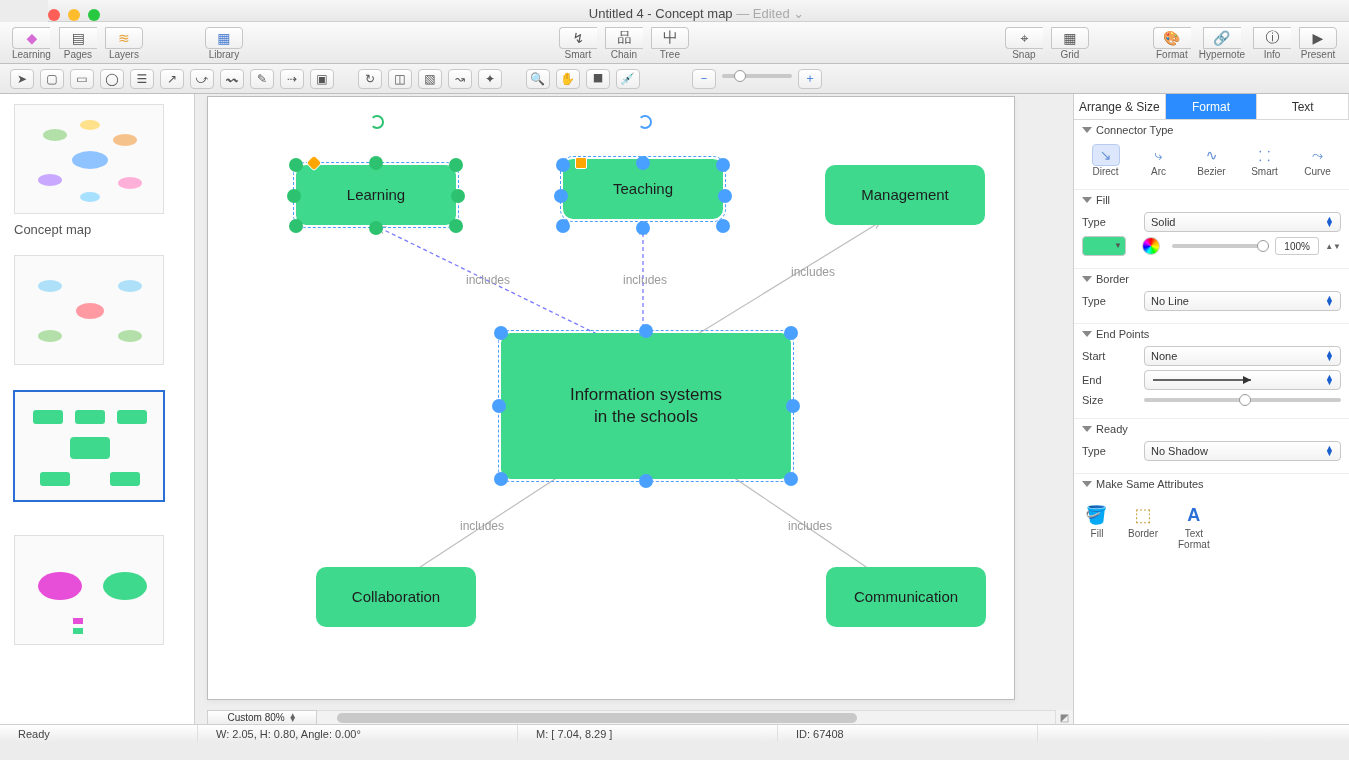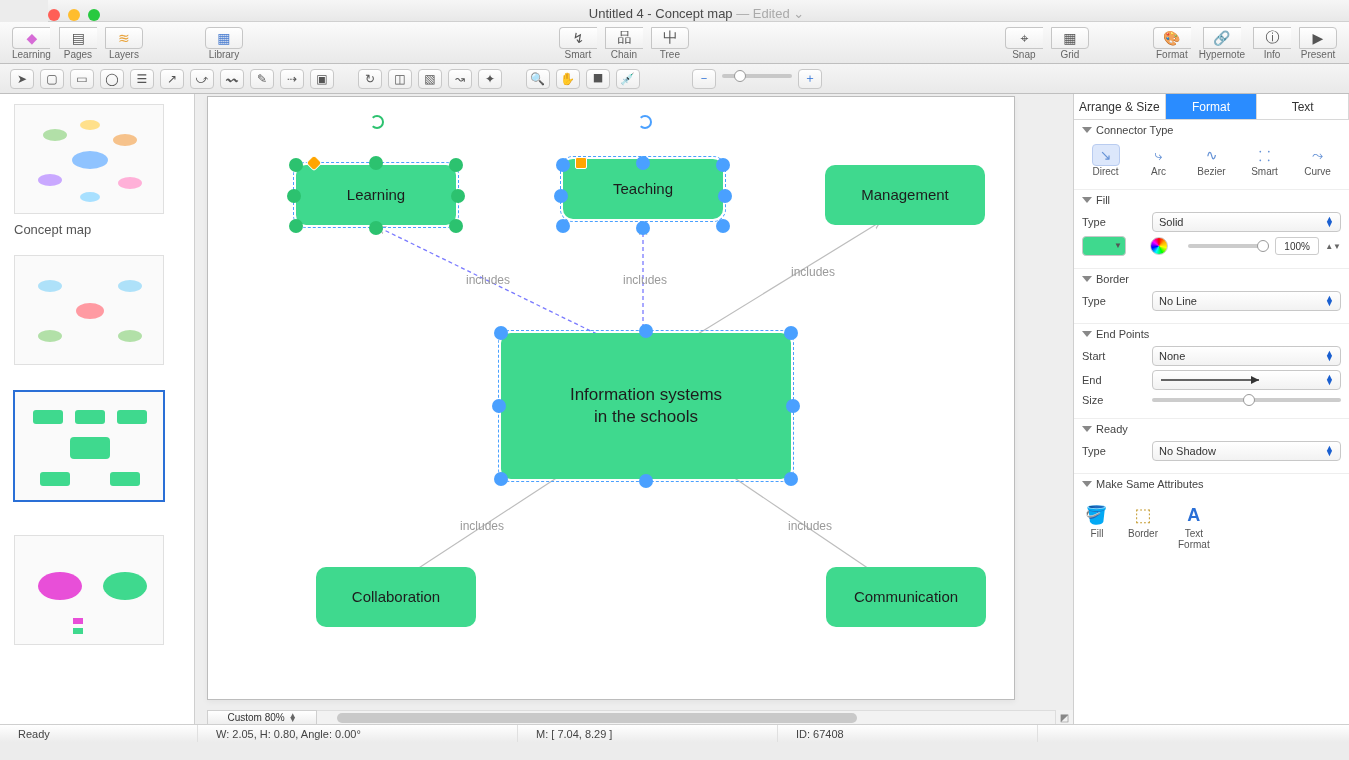--- a/index.html
+++ b/index.html
@@ -49,21 +49,21 @@
 .edge-lbl { position:absolute; font-size:12px; color:#9a9a9a; }
 .badge{position:absolute;width:12px;height:12px;background:#ffa500;border:1px solid #fff;border-radius:3px;transform:rotate(45deg);}
 
 .inspector { width:276px; background:#fff; border-left:1px solid #cfcfcf; display:flex; flex-direction:column;}
 .inspect-tabs { height:26px; display:flex; border-bottom:1px solid #d8d8d8;}
 .inspect-tabs .tab { flex:1; display:flex; align-items:center; justify-content:center; font-size:12px; border-right:1px solid #d8d8d8;}
 .inspect-tabs .tab.active{background:#2a8cff;color:#fff;}
 .section { padding:4px 8px 8px; border-bottom:1px solid #eee;}
 .sec-head { display:flex; align-items:center; gap:4px; font-size:11px; color:#444; margin-bottom:6px;}
 .tri{display:inline-block;width:0;height:0;border-left:5px solid transparent;border-right:5px solid transparent;border-top:6px solid #888;}
-.row { display:flex; align-items:center; gap:20px; margin:4px 0; }
+.row { display:flex; align-items:center; gap:12px; margin:4px 0; }
 .row .lab { width:50px; font-size:11px; color:#444; }
 .select { flex:1; height:20px; border:1px solid #c8c8c8; border-radius:4px; background:linear-gradient(#fff,#f2f2f2); display:flex; align-items:center; justify-content:space-between; padding:0 6px; font-size:11px;}
 .select .arrows{color:#1a5fd0;font-size:9px;display:flex;flex-direction:column;line-height:5px;}
 .color-swatch{width:44px;height:20px;border:1px solid #c8c8c8;border-radius:4px;background:#3fd98e;display:flex;align-items:center;justify-content:flex-end;padding-right:3px;}
 .color-swatch .arrows{color:#555;font-size:8px;display:flex;flex-direction:column;line-height:4px;}
 .colorwheel{width:18px;height:18px;border-radius:50%;background:conic-gradient(red,orange,yellow,lime,cyan,blue,magenta,red);border:1px solid #ccc;margin-left:4px;}
 .opacity-row{display:flex;align-items:center;gap:6px;}
 .op-track{flex:1;height:4px;background:#ccc;border-radius:2px;position:relative;}
 .op-thumb{position:absolute;right:0;top:-4px;width:12px;height:12px;border-radius:50%;background:#fff;border:1px solid #999;}
 .pct-box{width:44px;height:18px;border:1px solid #ccc;border-radius:3px;font-size:10px;display:flex;align-items:center;justify-content:center;}

